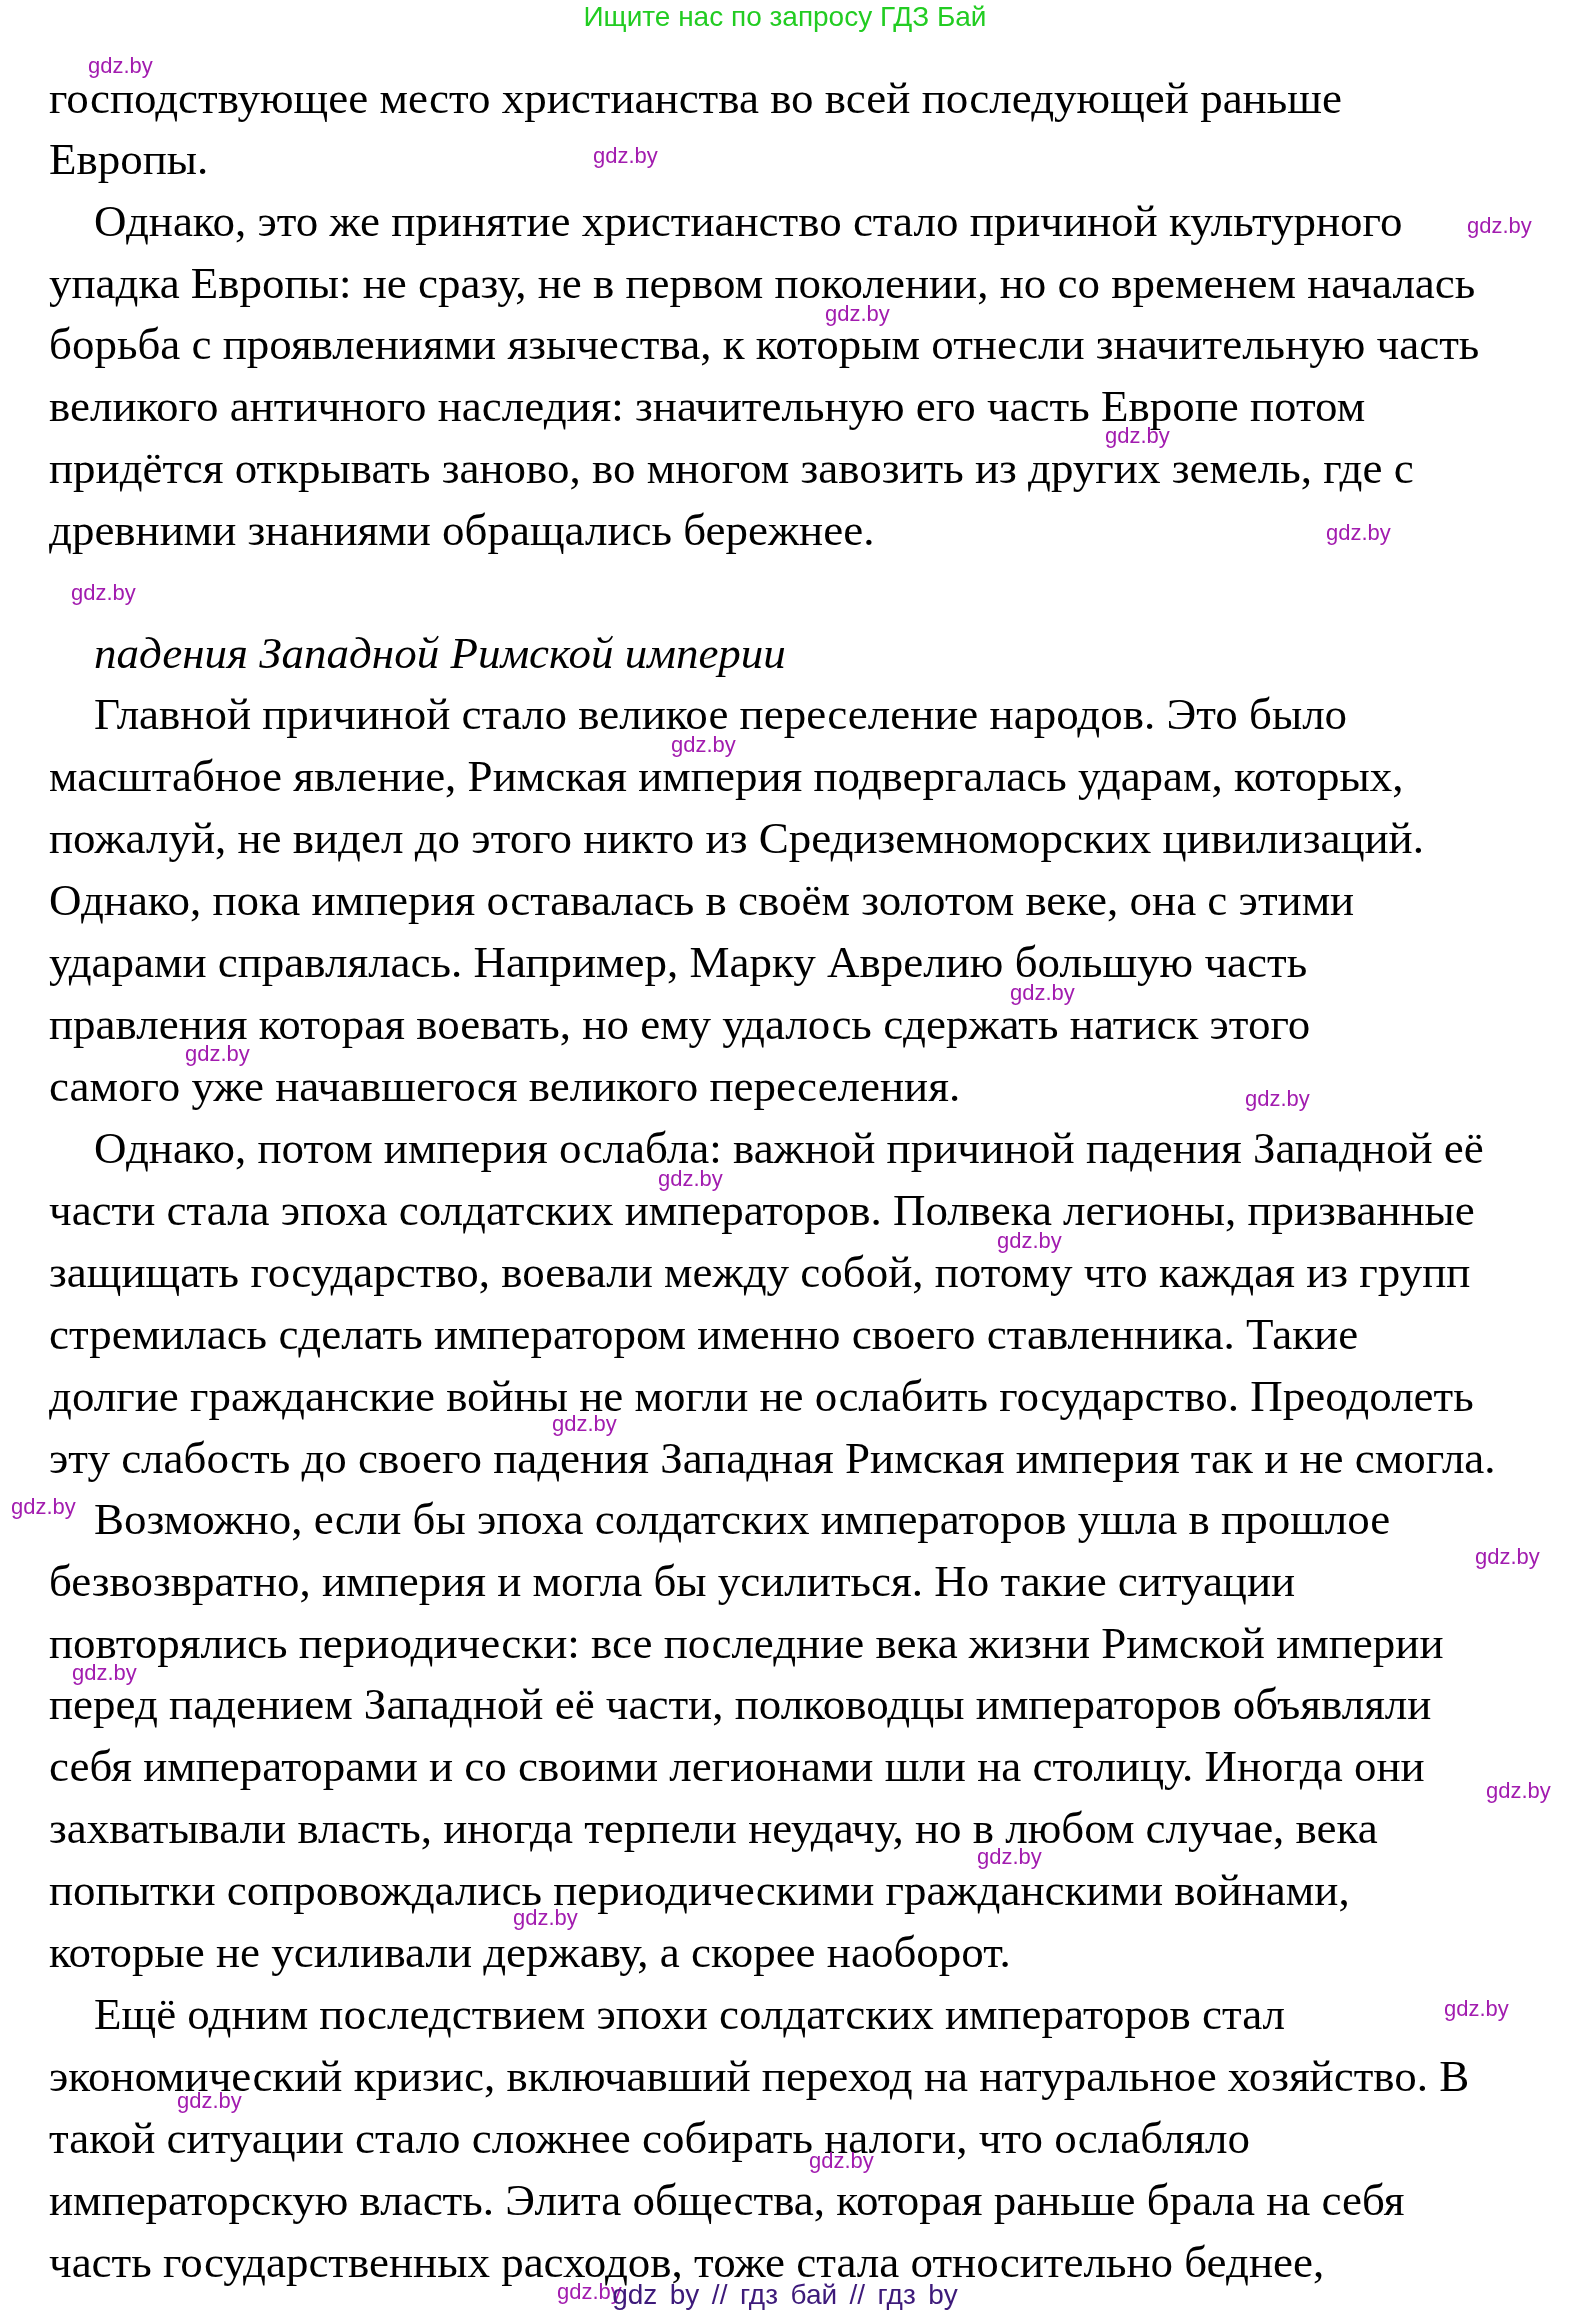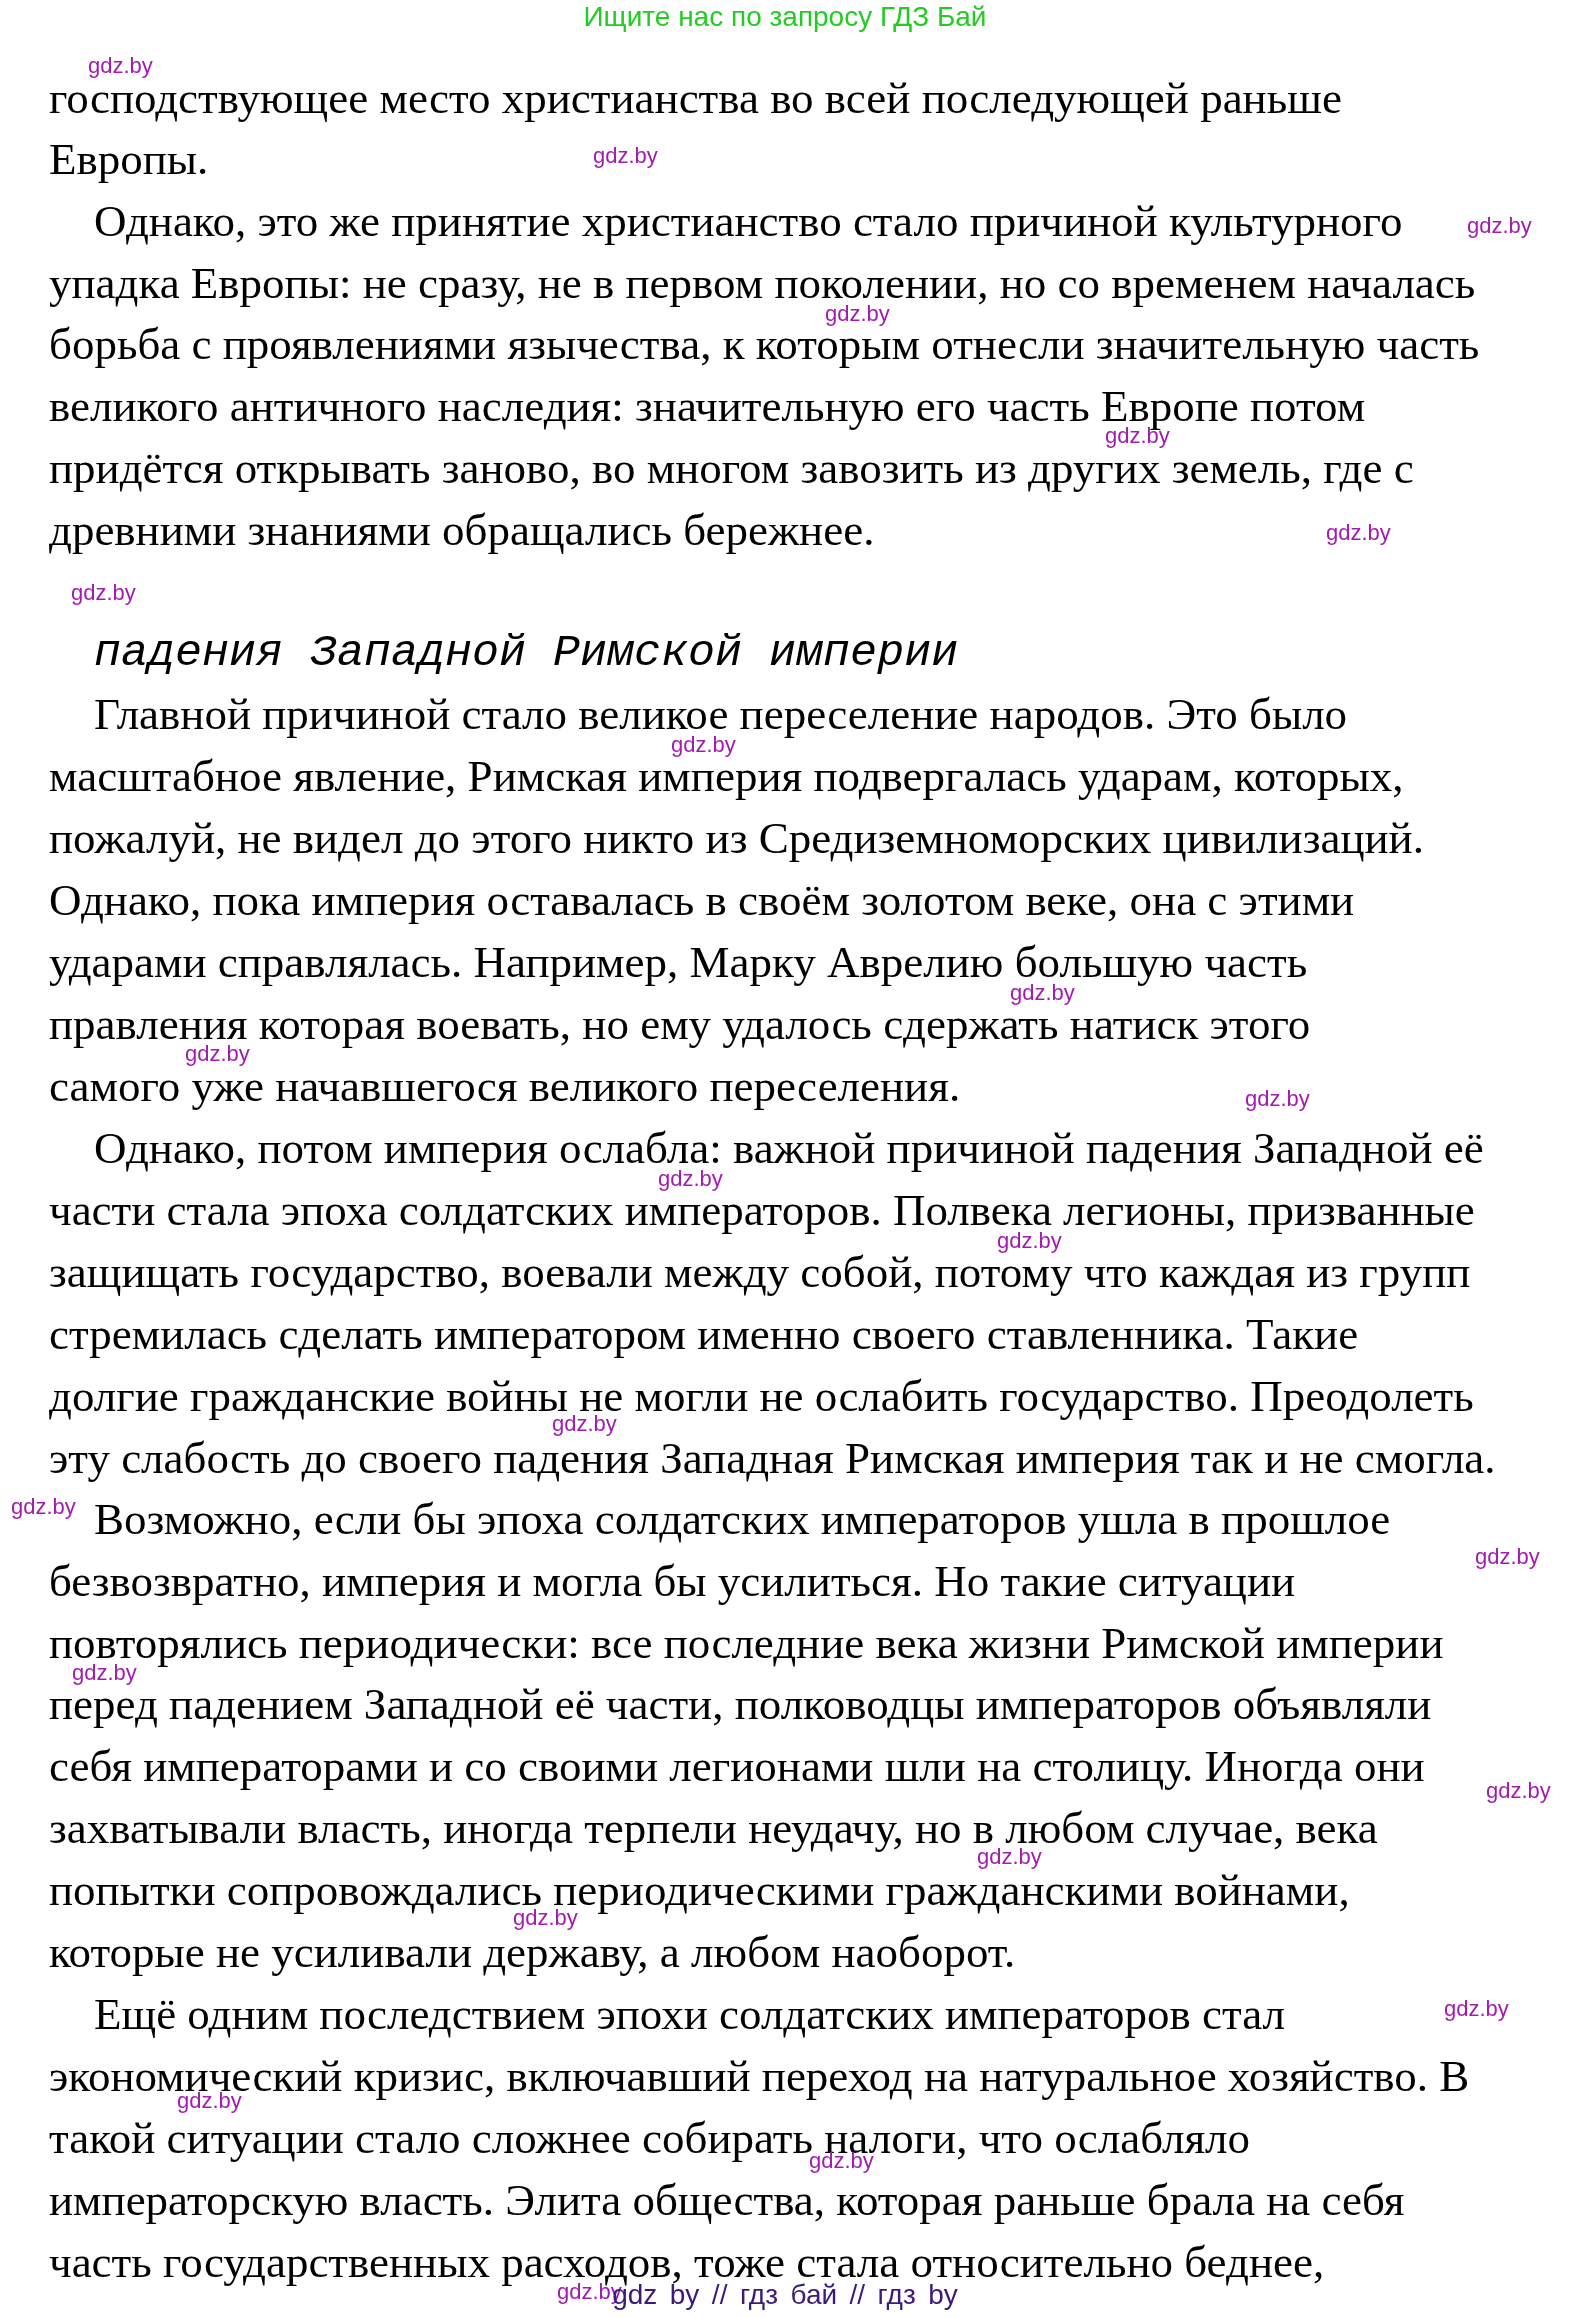--- a/index.html
+++ b/index.html
@@ -8,21 +8,21 @@
     position: absolute; top: 0; left: 0; width: 1570px; text-align: center;
     font-family: "Liberation Sans", sans-serif; font-size: 28px; line-height: 34px;
     color: #22cc22;
   }
   .line {
     position: absolute; left: 49px; white-space: nowrap;
     font-family: "Liberation Serif", serif; font-size: 45px; line-height: 55px;
     color: #000000;
   }
   .line.indent { left: 94px; }
-  .line.italic { font-style: italic; left: 94px; font-family: Liberation Mono, monospace; }
+  .line.italic { font-style: italic; left: 94px; }
   .wm {
     position: absolute; white-space: nowrap;
     font-family: "Liberation Sans", sans-serif; font-size: 22px; line-height: 25px;
     color: #a21caf;
   }
   .footer {
     position: absolute; top: 2278px; left: 0; width: 1570px; text-align: center;
     font-family: "Liberation Sans", sans-serif; font-size: 28px; line-height: 34px;
     color: #3d1a7a; word-spacing: 4.7px;
   }
@@ -55,21 +55,21 @@
   <div class="line" style="top:1307px">стремилась сделать императором именно своего ставленника. Такие</div>
   <div class="line" style="top:1369px">долгие гражданские войны не могли не ослабить государство. Преодолеть</div>
   <div class="line" style="top:1431px">эту слабость до своего падения Западная Римская империя так и не смогла.</div>
   <div class="line indent" style="top:1492px">Возможно, если бы эпоха солдатских императоров ушла в прошлое</div>
   <div class="line" style="top:1554px">безвозвратно, империя и могла бы усилиться. Но такие ситуации</div>
   <div class="line" style="top:1616px">повторялись периодически: все последние века жизни Римской империи</div>
   <div class="line" style="top:1677px">перед падением Западной её части, полководцы императоров объявляли</div>
   <div class="line" style="top:1739px">себя императорами и со своими легионами шли на столицу. Иногда они</div>
   <div class="line" style="top:1801px">захватывали власть, иногда терпели неудачу, но в любом случае, века</div>
   <div class="line" style="top:1863px">попытки сопровождались периодическими гражданскими войнами,</div>
-  <div class="line" style="top:1925px">которые не усиливали державу, а любом наоборот.</div>
+  <div class="line" style="top:1925px">которые не усиливали державу, а скорее наоборот.</div>
   <div class="line indent" style="top:1987px">Ещё одним последствием эпохи солдатских императоров стал</div>
   <div class="line" style="top:2049px">экономический кризис, включавший переход на натуральное хозяйство. В</div>
   <div class="line" style="top:2111px">такой ситуации стало сложнее собирать налоги, что ослабляло</div>
   <div class="line" style="top:2173px">императорскую власть. Элита общества, которая раньше брала на себя</div>
   <div class="line" style="top:2235px">часть государственных расходов, тоже стала относительно беднее,</div>
 </div>
 
 <div class="wm" style="left:88px;top:53px">gdz.by</div>
 <div class="wm" style="left:593px;top:143px">gdz.by</div>
 <div class="wm" style="left:1467px;top:213px">gdz.by</div>

